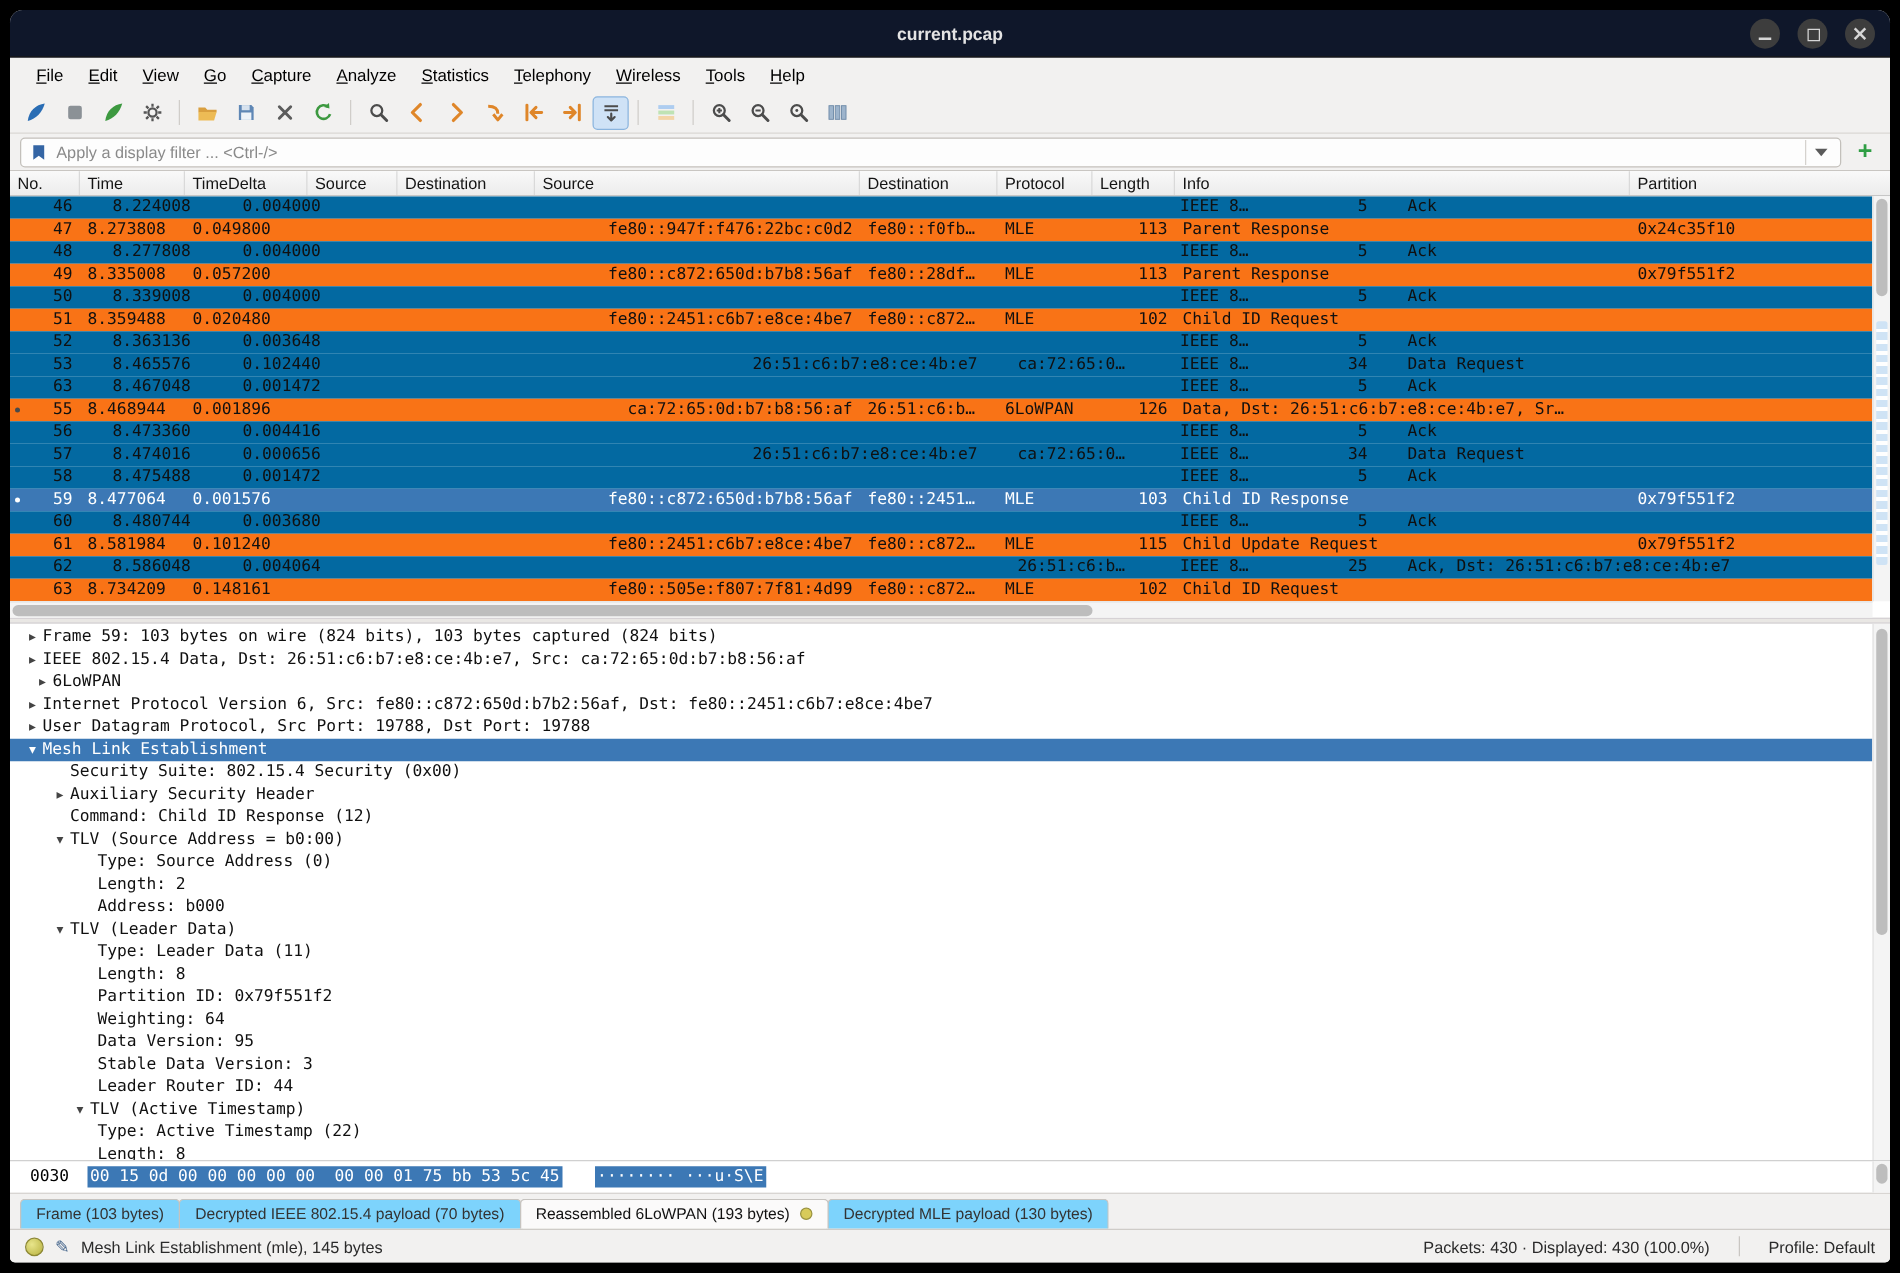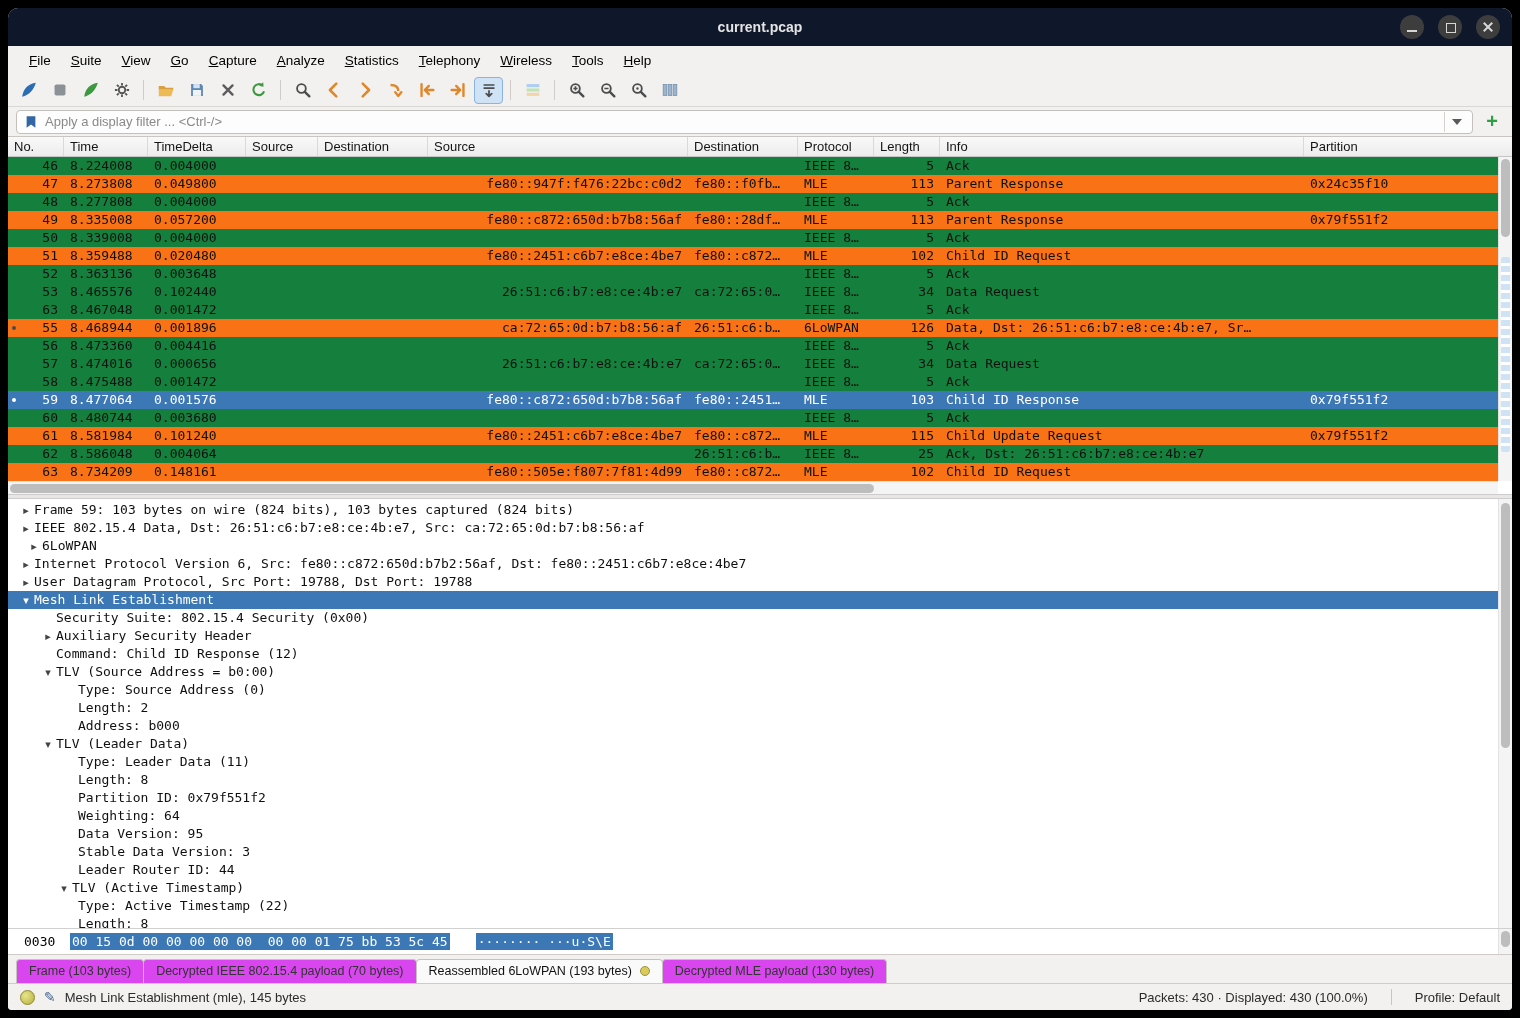--- a/index.html
+++ b/index.html
@@ -44,21 +44,21 @@
   .plusbtn { width:24px; height:24px; display:flex; align-items:center; justify-content:center;
              color:#2f9e44; font-size:20px; font-weight:bold; }
 
   
   .packet-pane { height:357px; flex:none; position:relative; background:#fff; font-family:"DejaVu Sans Mono",monospace; }
   .plist-header { display:flex; height:20px; background:linear-gradient(#f9f9f9,#ececec);
                   border-bottom:1px solid #c6c6c6; font-family:"Liberation Sans",sans-serif; font-size:13px; color:#141414; }
   .hcell { border-right:1px solid #d9d9d9; padding:2px 6px; overflow:hidden; white-space:nowrap; flex:none; }
   .plist-rows { position:absolute; top:20px; left:0; right:14px; bottom:13px; overflow:hidden; }
   .prow { display:flex; height:18px; line-height:18px; font-size:13px; color:#101010; position:relative; }
-  .prow.white { background:#15803d; }
+  .prow.white { background:#0369a1;gap:20px; }
   .prow.blue  { background:#f97316; }
   .prow.selected { background:#3c78b5; color:#fff; }
   .prow.marked::before { content:""; position:absolute; left:4px; top:7px; width:4px; height:4px; border-radius:50%; background:#4a4a4a; }
   .prow.selected.marked::before { background:#fff; }
   .cell { padding:0 6px; overflow:hidden; white-space:nowrap; flex:none; }
   .r { text-align:right; }
   .c0{width:56px}.c1{width:84px}.c2{width:98px}.c3{width:72px}.c4{width:110px}
   .c5{width:260px}.c6{width:110px}.c7{width:76px}.c8{width:66px}.c9{width:364px}
   .c10{flex:1; min-width:120px; border-right:none;}
 
@@ -89,21 +89,21 @@
   .hex-offset { color:#000000; width:46px; flex:none; }
   .hl { background:#3c78b5; color:#fff; padding:1px 2px; white-space:pre; }
   .hex-gap { width:26px; flex:none; }
   .hex-vscroll { position:absolute; top:0; right:0; bottom:0; width:14px; background:#f4f4f4; border-left:1px solid #e2e2e2; }
   .hex-vthumb { position:absolute; top:2px; left:2px; right:2px; height:16px; background:#bdbdbd; border-radius:5px; }
 
   
   .tabsrow { height:29px; flex:none; background:#f2f1f0; border-top:1px solid #cfccc8;
              display:flex; align-items:flex-end; padding:3px 0 0 8px; }
   .btab { font-size:12.5px; color:#333; padding:4px 12px 5px; border:1px solid #c6c3bf; border-bottom:none;
-          background:#d946ef; margin-right:-1px; display:flex; align-items:center; gap:8px;
+          background:#7dd3fc; margin-right:-1px; display:flex; align-items:center; gap:8px;
           border-radius:4px 4px 0 0; white-space:nowrap; }
   .btab.active { background:#fbfafa; color:#111; }
   .tabdot { width:10px; height:10px; border-radius:50%; background:#d8cb5a; border:1px solid #9a9340; flex:none; }
 
   
   .statusbar { height:27px; flex:none; background:#f2f1f0; border-top:1px solid #cfccc8;
                display:flex; align-items:center; font-size:13px; color:#2b2b2b; padding:0 12px; gap:9px; }
   .expert-dot { width:15px; height:15px; border-radius:50%; flex:none;
                 background:radial-gradient(circle at 35% 35%, #e8e58b, #b7b03e); border:1px solid #8c8733; }
   .pencil-icon { font-size:14px; color:#46668c; flex:none; }
@@ -119,21 +119,21 @@
     <div>current.pcap</div>
     <div class="win-controls">
       <div class="winbtn min"></div>
       <div class="winbtn max"></div>
       <div class="winbtn close"></div>
     </div>
   </div>
 
   <div class="menubar" id="menubar">
       <div class="menu-item">File</div>
-      <div class="menu-item">Suite</div>
+      <div class="menu-item">Edit</div>
       <div class="menu-item">View</div>
       <div class="menu-item">Go</div>
       <div class="menu-item">Capture</div>
       <div class="menu-item">Analyze</div>
       <div class="menu-item">Statistics</div>
       <div class="menu-item">Telephony</div>
       <div class="menu-item">Wireless</div>
       <div class="menu-item">Tools</div>
       <div class="menu-item">Help</div>
     </div>

